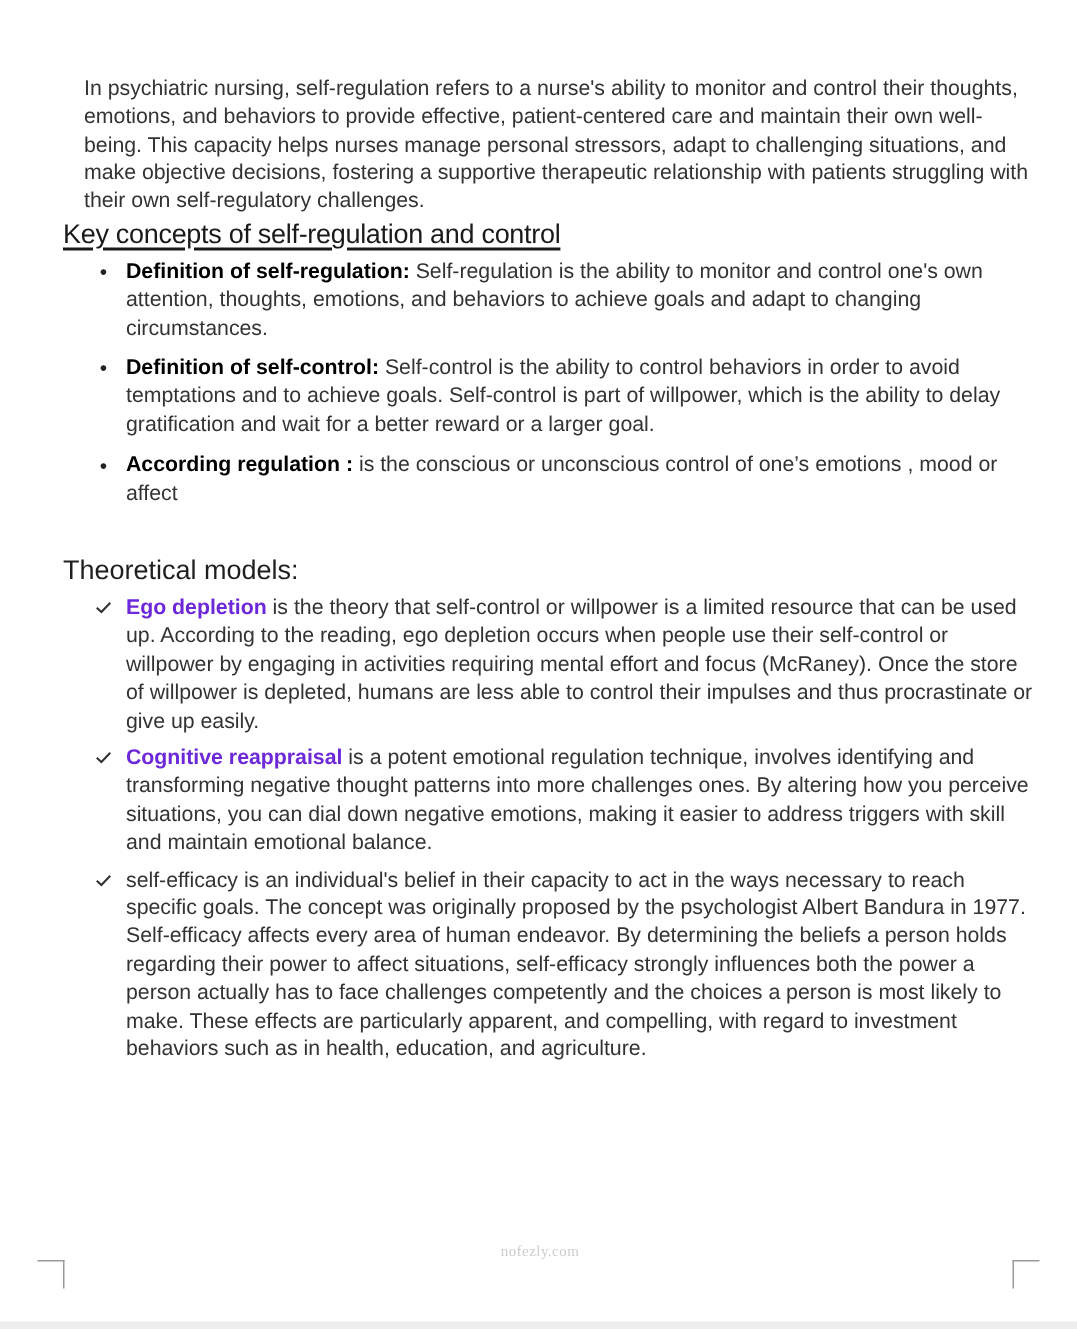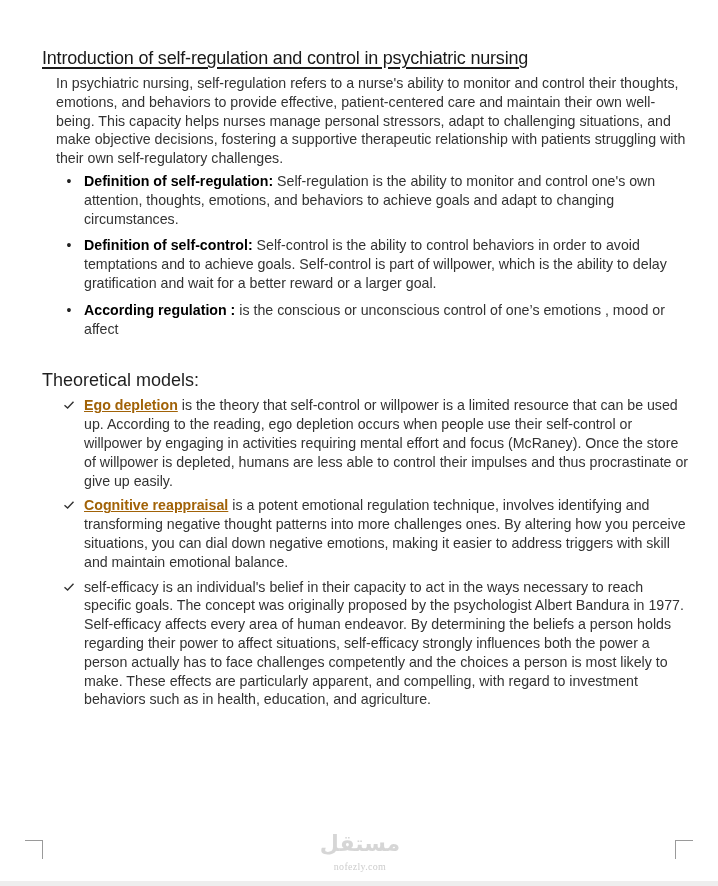--- a/index.html
+++ b/index.html
@@ -95,23 +95,22 @@
       margin-bottom: 6px;
     }
     ul.checks li .marker {
       position: absolute;
       left: 0;
       top: 2px;
       width: 14px;
       height: 14px;
     }
     ul.checks li b {
-      color: #a16207;
+      color: #6d28d9;
       font-weight: bold;
-      text-decoration: underline;
     }
     .corner {
       position: absolute;
       width: 17px;
       height: 18px;
       border-color: #9a9a9a;
       border-style: solid;
       border-width: 0;
     }
     .corner-left {
@@ -160,25 +159,25 @@
       background: #eeeeee;
     }
   </style>
 </head>
 <body>
 
 <div class="page">
   <div class="content">
 
     <section>
-      <h1 class="section-title">Introduction of self-regulation and control in psychiatric nursing</h1>
       <p class="body-text">In psychiatric nursing, self-regulation refers to a nurse's ability to monitor and control their thoughts, emotions, and behaviors to provide effective, patient-centered care and maintain their own well-being. This capacity helps nurses manage personal stressors, adapt to challenging situations, and make objective decisions, fostering a supportive therapeutic relationship with patients struggling with their own self-regulatory challenges.</p>
     </section>
 
     <section>
+      <h1 class="section-title key-title">Key concepts of self-regulation and control</h1>
       <ul class="bullets">
         <li>
           <span class="marker">•</span>
           <b>Definition of self-regulation:</b><span> Self-regulation is the ability to monitor and control one's own attention, thoughts, emotions, and behaviors to achieve goals and adapt to changing circumstances.</span>
         </li>
         <li>
           <span class="marker">•</span>
           <b>Definition of self-control:</b><span> Self-control is the ability to control behaviors in order to avoid temptations and to achieve goals. Self-control is part of willpower, which is the ability to delay gratification and wait for a better reward or a larger goal.</span>
         </li>
         <li>
@@ -211,18 +210,17 @@
         </li>
       </ul>
     </section>
 
   </div>
 
   <div class="corner corner-left"></div>
   <div class="corner corner-right"></div>
 
   <div class="watermark">
-    <span class="wm-logo">مستقل</span>
     <span class="wm-url">nofezly.com</span>
   </div>
 </div>
 
 <div class="bottom-band"></div>
 
 </body></html>

